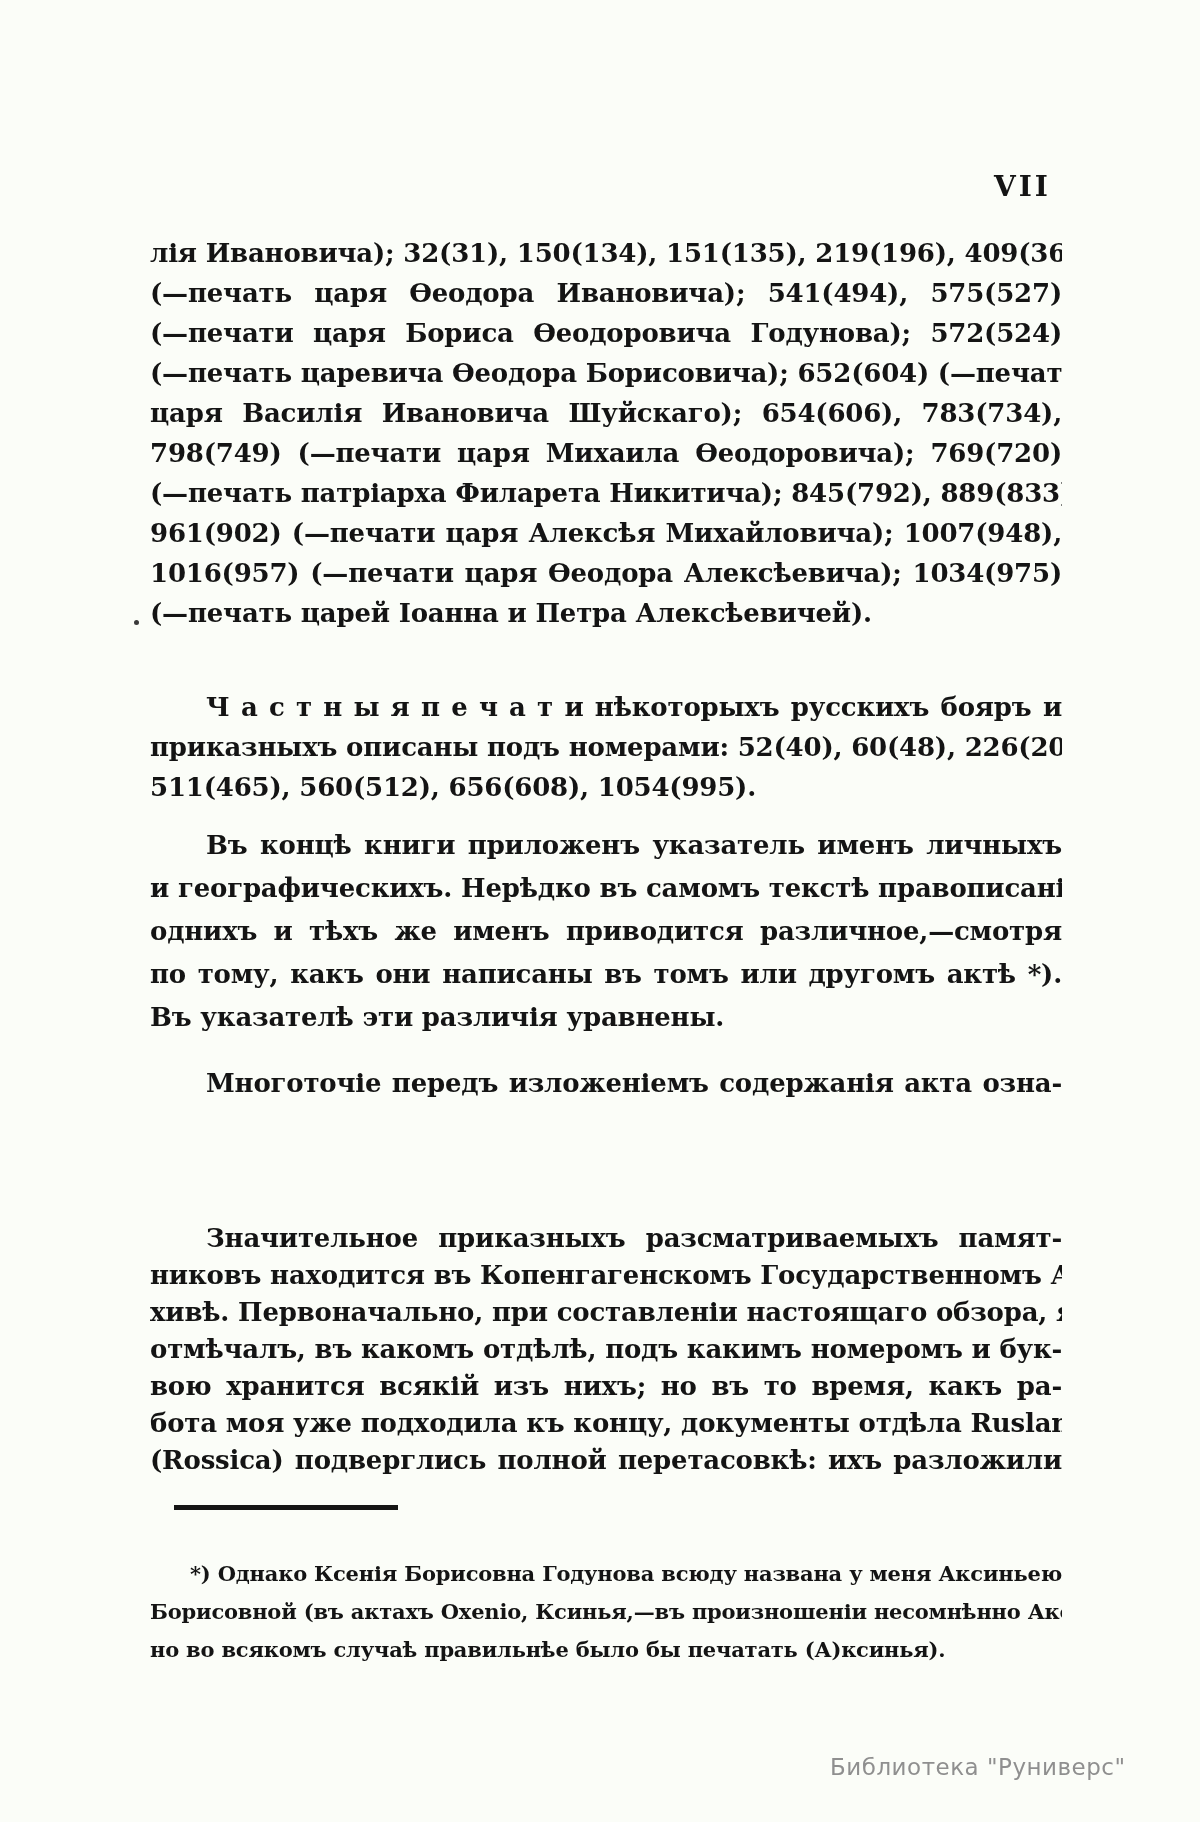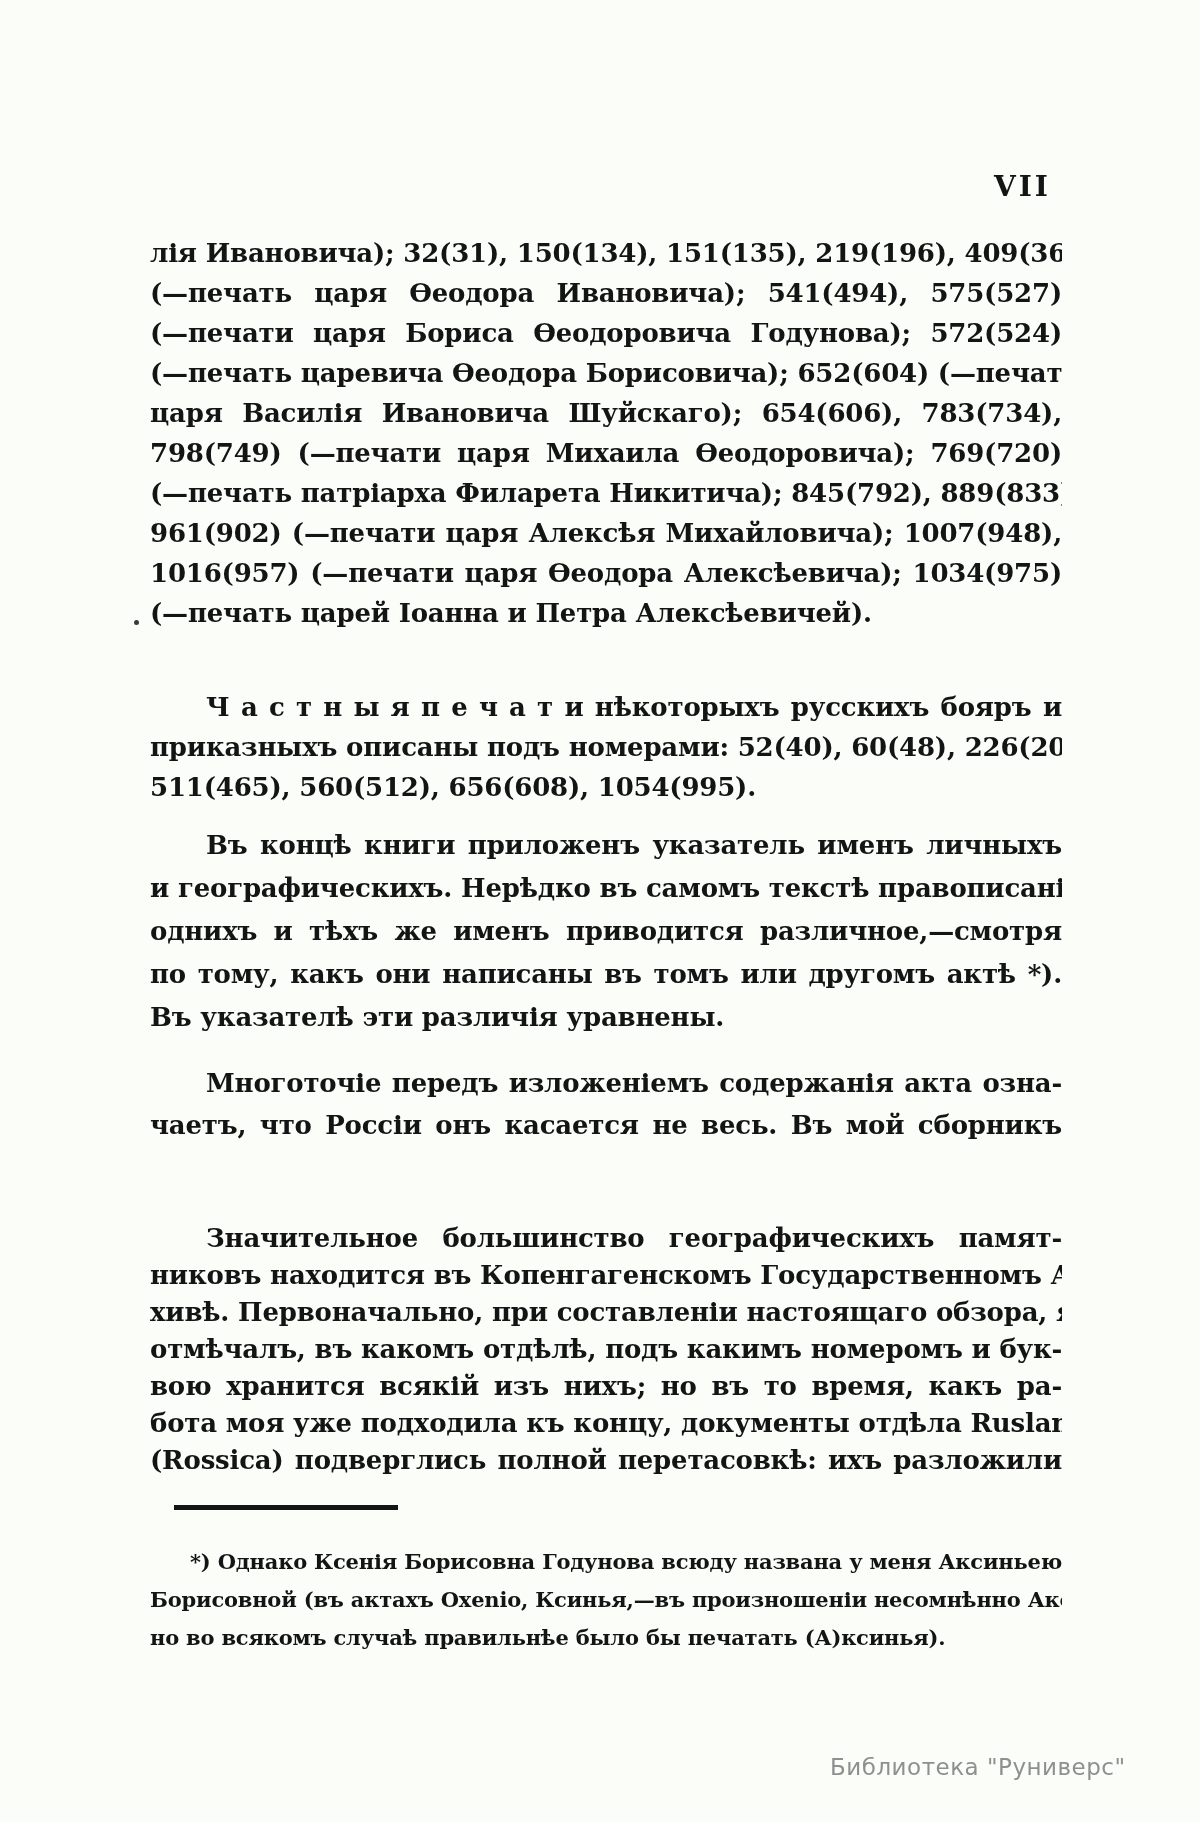--- a/index.html
+++ b/index.html
@@ -31,21 +31,21 @@
   #para4{top:1062px;line-height:42px;}
   #para5{top:1220px;line-height:37px;}
   .footnote-rule{
     position:absolute;top:1505px;left:174px;width:224px;height:5px;
     background:#151515;
   }
   .footnote{
     position:absolute;left:150px;width:912px;top:1543px;
     font-weight:bold;font-size:21px;line-height:38px;letter-spacing:-0.2px;
   }
-  .footnote .tline:first-child{text-indent:40px;}
+  .footnote .tline:first-child{text-indent:40px;margin-top:12px;}
   .scan-dot{
     position:absolute;left:134px;top:620px;width:5px;height:5px;
     background:#3a3a3a;border-radius:50%;
   }
   .watermark{
     position:absolute;top:1754px;left:830px;
     font-family:"DejaVu Sans",sans-serif;
     font-size:23px;color:#8f8f8f;letter-spacing:0.5px;
   }
 </style>
@@ -80,25 +80,24 @@
   <div id="para3" class="para indent">
       <div class="tline">Въ концѣ книги приложенъ указатель именъ личныхъ</div>
       <div class="tline">и географическихъ. Нерѣдко въ самомъ текстѣ правописаніе</div>
       <div class="tline">однихъ и тѣхъ же именъ приводится различное,—смотря</div>
       <div class="tline">по тому, какъ они написаны въ томъ или другомъ актѣ *).</div>
       <div class="tline last">Въ указателѣ эти различія уравнены.</div>
     </div>
 
   <div id="para4" class="para indent">
       <div class="tline">Многоточіе передъ изложеніемъ содержанія акта озна-</div>
-      <div class="tline">чаетъ, что Россіи онъ касается не весь. Въ мой сборникъ</div>
     </div>
 
   <div id="para5" class="para indent cont">
-      <div class="tline">Значительное большинство географическихъ памят-</div>
+      <div class="tline">Значительное приказныхъ разсматриваемыхъ памят-</div>
       <div class="tline">никовъ находится въ Копенгагенскомъ Государственномъ Ар-</div>
       <div class="tline">хивѣ. Первоначально, при составленіи настоящаго обзора, я</div>
       <div class="tline">отмѣчалъ, въ какомъ отдѣлѣ, подъ какимъ номеромъ и бук-</div>
       <div class="tline">вою хранится всякій изъ нихъ; но въ то время, какъ ра-</div>
       <div class="tline">бота моя уже подходила къ концу, документы отдѣла Rusland</div>
       <div class="tline last">(Rossica) подверглись полной перетасовкѣ: ихъ разложили</div>
     </div>
 
   <div class="footnote-rule"></div>
 

